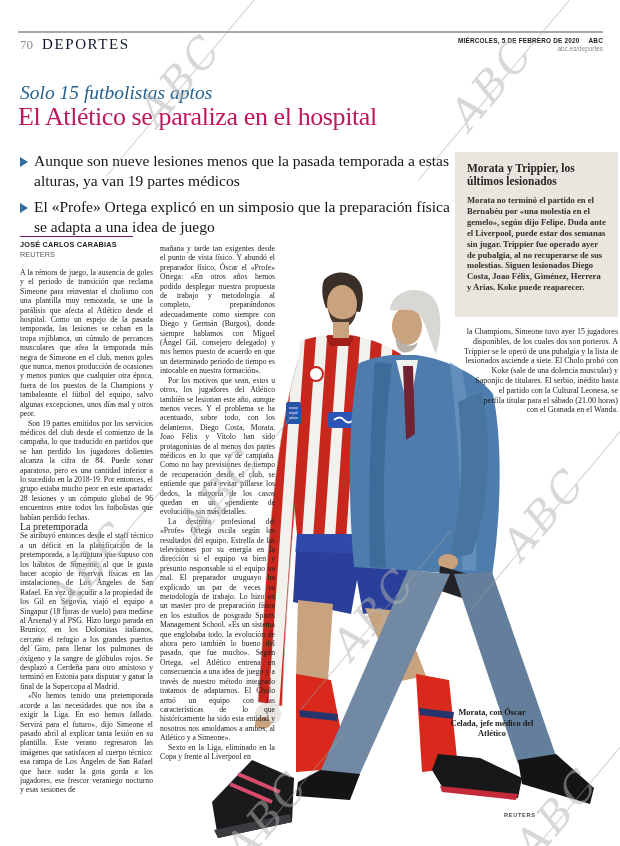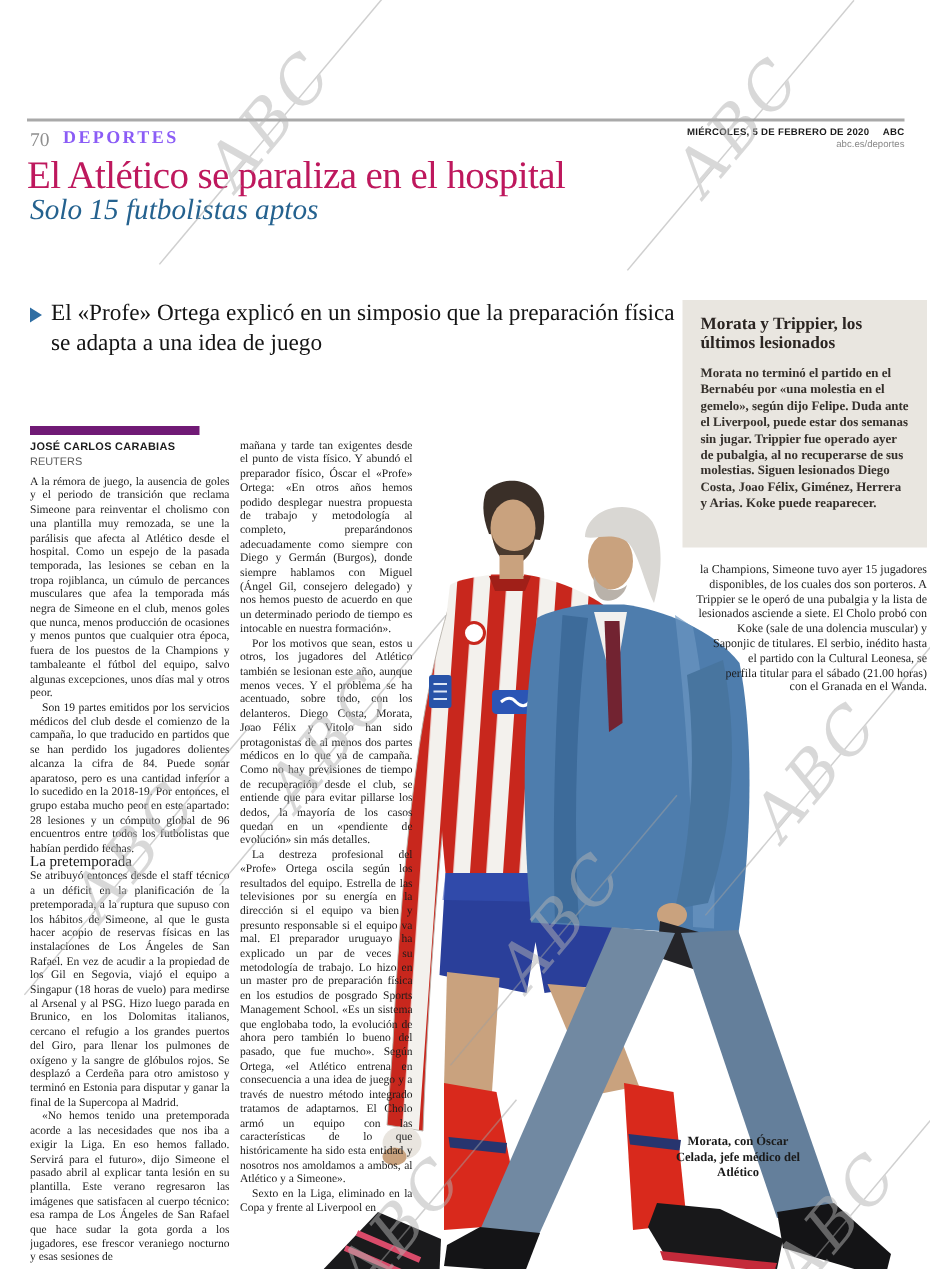--- a/index.html
+++ b/index.html
@@ -3,39 +3,39 @@
 <meta charset="utf-8">
 <style>
   html,body{margin:0;padding:0;}
   body{width:620px;height:846px;background:#ffffff;position:relative;overflow:hidden;
        font-family:"Liberation Serif", serif;color:#1d1d1d;}
   .abs{position:absolute;}
 
   
   .top-rule{left:18px;top:31px;width:585px;height:2px;background:#a9a9a9;}
   .pagenum{left:20px;top:37px;font-size:13px;color:#8f8f8f;}
-  .section{left:42px;top:36px;font-size:12px;font-weight:bold;color:#8b5cf6;letter-spacing:1.6px;}
+  .section{left:42px;top:36px;font-size:15px;font-weight:normal;color:#0f172a;letter-spacing:1.6px;}
   .masthead{left:330px;top:37px;width:273px;text-align:right;
             font-family:"Liberation Sans",sans-serif;}
   .masthead .l1{font-size:6.4px;font-weight:bold;color:#1c1c1c;letter-spacing:.2px;}
   .masthead .l1 .brand{margin-left:9px;}
   .masthead .l2{font-size:6.4px;color:#8a8a8a;margin-top:1px;}
 
   
   .kicker{left:20px;top:82px;font-style:italic;font-size:19.5px;color:#25628f;}
   .headline{left:18px;top:103px;width:592px;font-size:26px;font-weight:normal;color:#be185d;
             letter-spacing:-.4px;line-height:1.05;}
   .bullets{left:20px;top:151px;width:430px;}
   .bullet{display:flex;margin-bottom:6px;}
   .tri{width:0;height:0;border-left:8px solid #2f6ea3;border-top:5px solid transparent;
        border-bottom:5px solid transparent;margin:6px 6px 0 0;flex:0 0 auto;}
   .bullet p{margin:0;font-size:15.5px;line-height:1.3;color:#141414;}
 
   
-  .byline{left:20px;top:236px;width:113px;border-top:6px solid #701a75;padding-top:3px;
+  .byline{left:20px;top:236px;width:113px;border-top:1px solid #701a75;padding-top:3px;
           font-family:"Liberation Sans",sans-serif;}
   .byline .auth{font-size:7.3px;font-weight:bold;color:#1b1b1b;letter-spacing:.2px;}
   .byline .loc{font-size:7.3px;color:#5a5a5a;margin-top:1px;}
 
   
   .col{text-align:justify;overflow:hidden;font-size:7.7px;line-height:9.4px;color:#1c1c1c;}
   .col p{margin:0;}
   .col p + p{text-indent:8px;}
   .col1{left:20px;top:268px;width:133px;height:575px;}
   .col2{left:160px;top:244px;width:115px;height:522px;}
@@ -56,21 +56,21 @@
 
   
   .caption{left:447px;top:708px;width:90px;text-align:center;font-size:8.4px;font-weight:bold;
            line-height:1.25;color:#1a1a1a;}
   .credit{left:504px;top:812px;font-family:"Liberation Sans",sans-serif;font-size:5.6px;
           letter-spacing:.7px;color:#474747;font-weight:bold;}
 
   
   .photo{left:200px;top:262px;width:420px;height:584px;z-index:1;}
   .textlayer{z-index:2;}
-  .abs{z-index:2;margin-top:48px;}
+  .abs{z-index:2;}
   .photo-svg{position:absolute;left:0;top:0;}
 
   
   .wm{position:absolute;width:190px;height:72px;transform:rotate(-50deg);opacity:.5;z-index:3;
       pointer-events:none;}
   .wm .line{position:absolute;left:-25px;top:36px;width:235px;height:1.2px;background:#a0a0a0;}
   .wm .txt{position:absolute;left:45px;top:6px;font:italic 42px "DejaVu Serif",serif;
            color:#b3b3b3;letter-spacing:3px;}
 </style>
 </head>
@@ -163,20 +163,24 @@
   </div>
   <div class="l2">abc.es/deportes</div>
 </div>
 
 <div class="abs kicker">Solo 15 futbolistas aptos</div>
 <h1 class="abs headline" style="margin:0">El Atlético se paraliza en el hospital</h1>
 
 <div class="abs bullets">
   <div class="bullet">
     <span class="tri"></span>
+    <p>Aunque son nueve lesiones menos que la pasada temporada a estas alturas, ya van 19 partes médicos</p>
+  </div>
+  <div class="bullet">
+    <span class="tri"></span>
     <p>El «Profe» Ortega explicó en un simposio que la preparación física se adapta a una idea de juego</p>
   </div>
 </div>
 
 <div class="abs byline">
   <div class="auth">JOSÉ CARLOS CARABIAS</div>
   <div class="loc">REUTERS</div>
 </div>
 
 <div class="abs col col1 textlayer">

